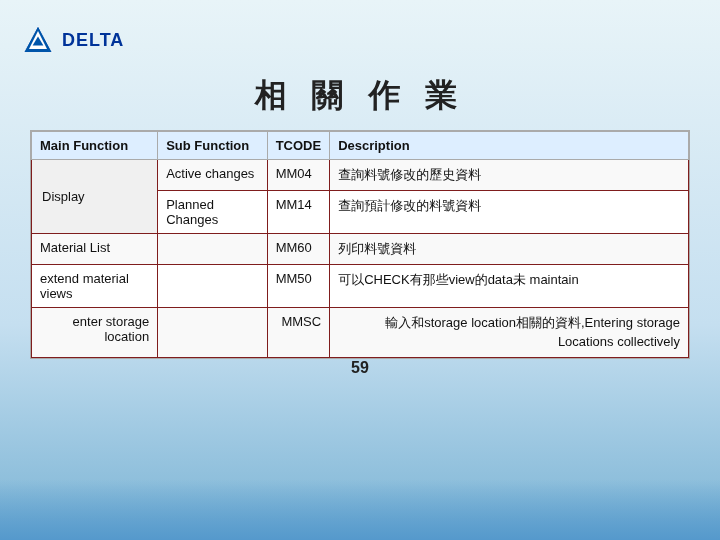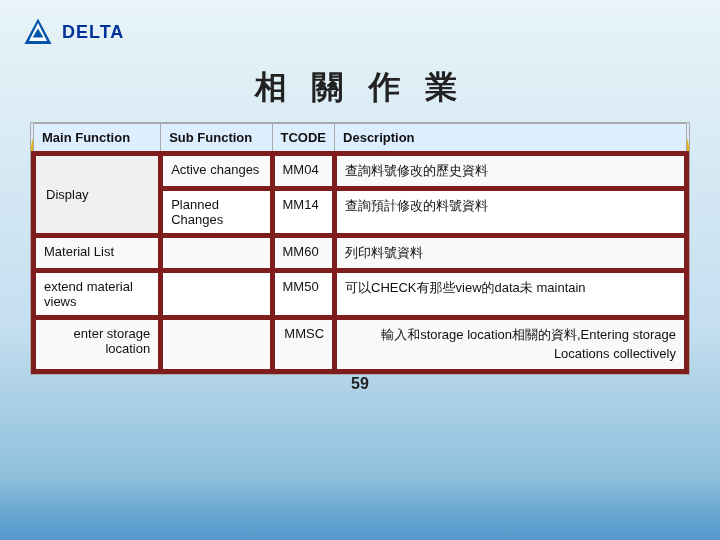--- a/index.html
+++ b/index.html
@@ -9,21 +9,21 @@
       height: 540px;
       background: linear-gradient(to bottom, #e8f4f8 0%, #c5dff0 60%, #7ab3d4 100%);
       font-family: Arial, sans-serif;
       position: relative;
       overflow: hidden;
     }
 
     .header {
       display: flex;
       justify-content: space-between;
-      padding: 14px 20px 0 20px;
+      padding: 22px 20px 0 20px;
     }
 
     .logo {
       display: flex;
       align-items: center;
       gap: 6px;
     }
 
     .logo-triangle {
       width: 36px;
@@ -81,21 +81,21 @@
     thead tr th {
       background: #ddeeff;
       border: 1px solid #aaa;
       padding: 6px 8px;
       text-align: left;
       font-weight: bold;
       color: #111;
     }
 
     tbody tr td {
-      border: 5px solid #7f1d1d;
+      border: 1px solid #7f1d1d;
       padding: 6px 8px;
       vertical-align: top;
       color: #111;
     }
 
     tbody tr:nth-child(odd) td {
       background: #f9f9f9;
     }
 
     tbody tr:nth-child(even) td {

